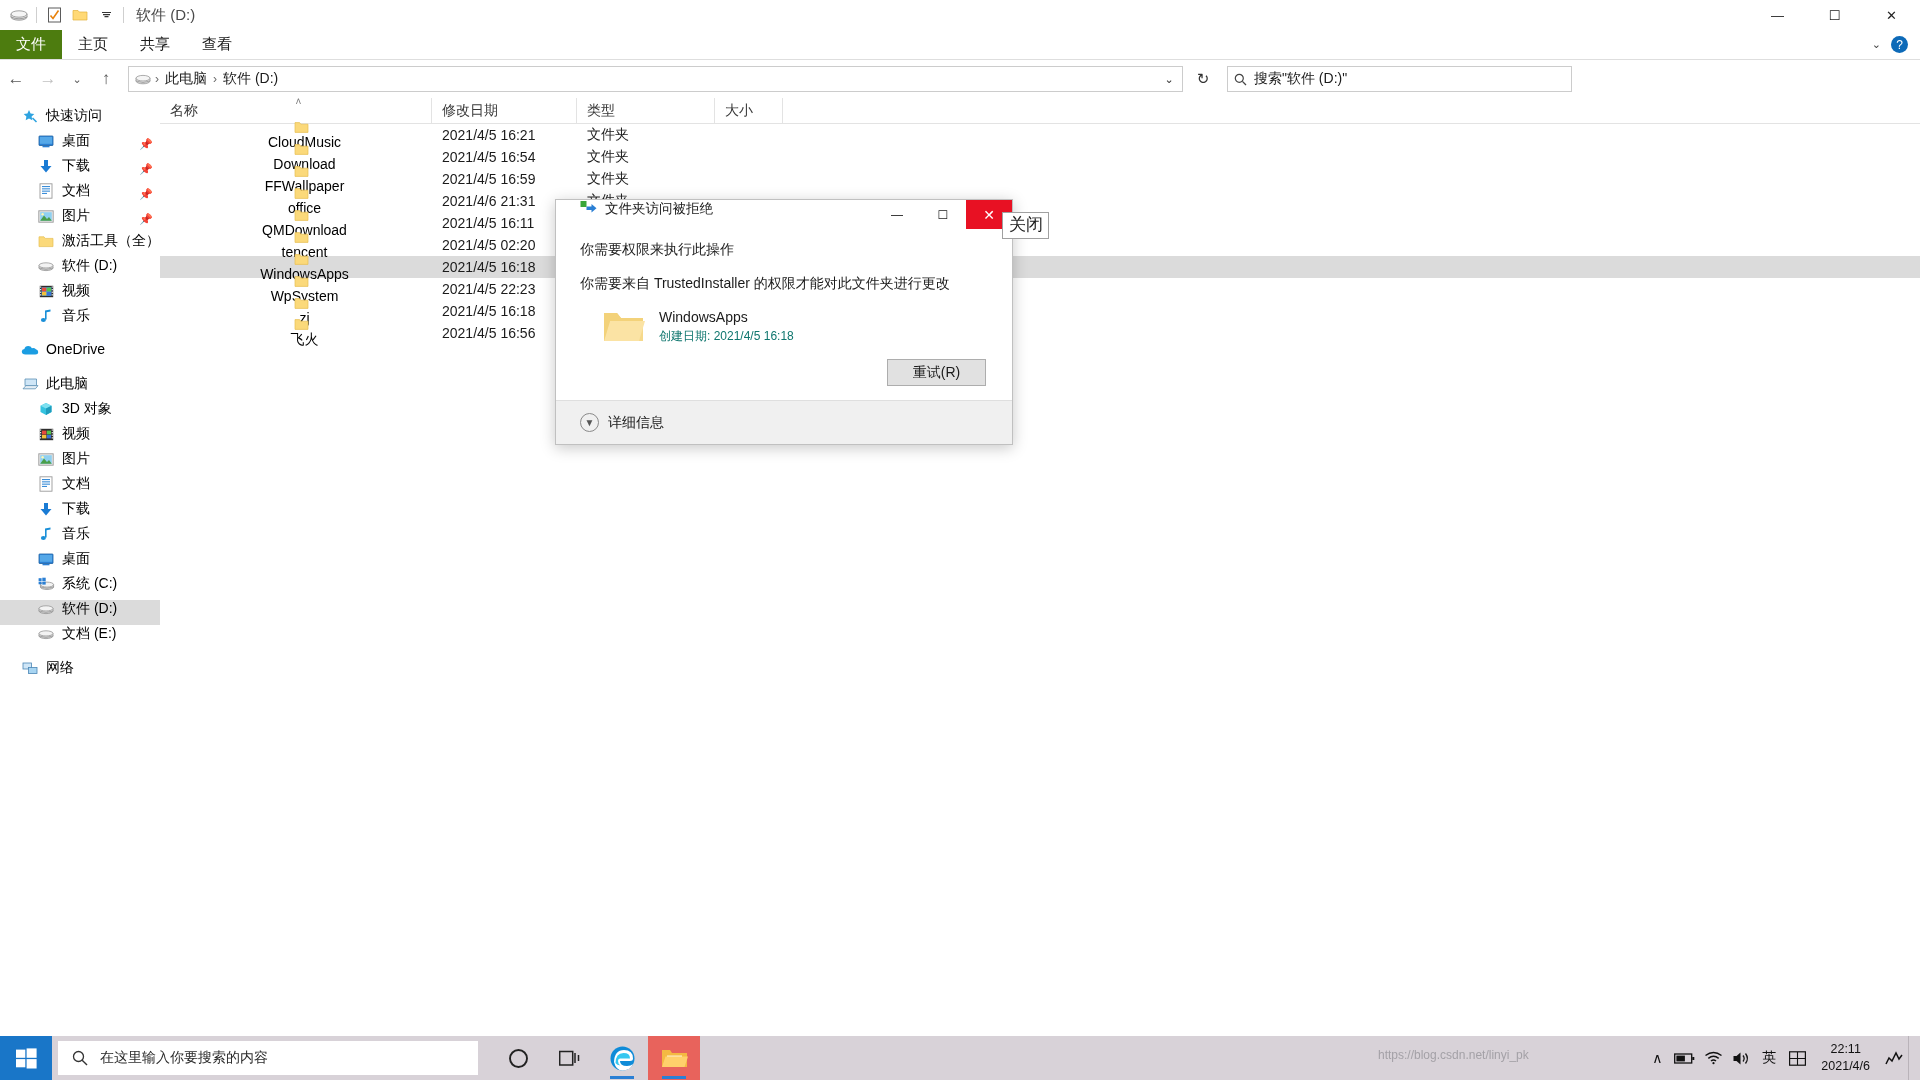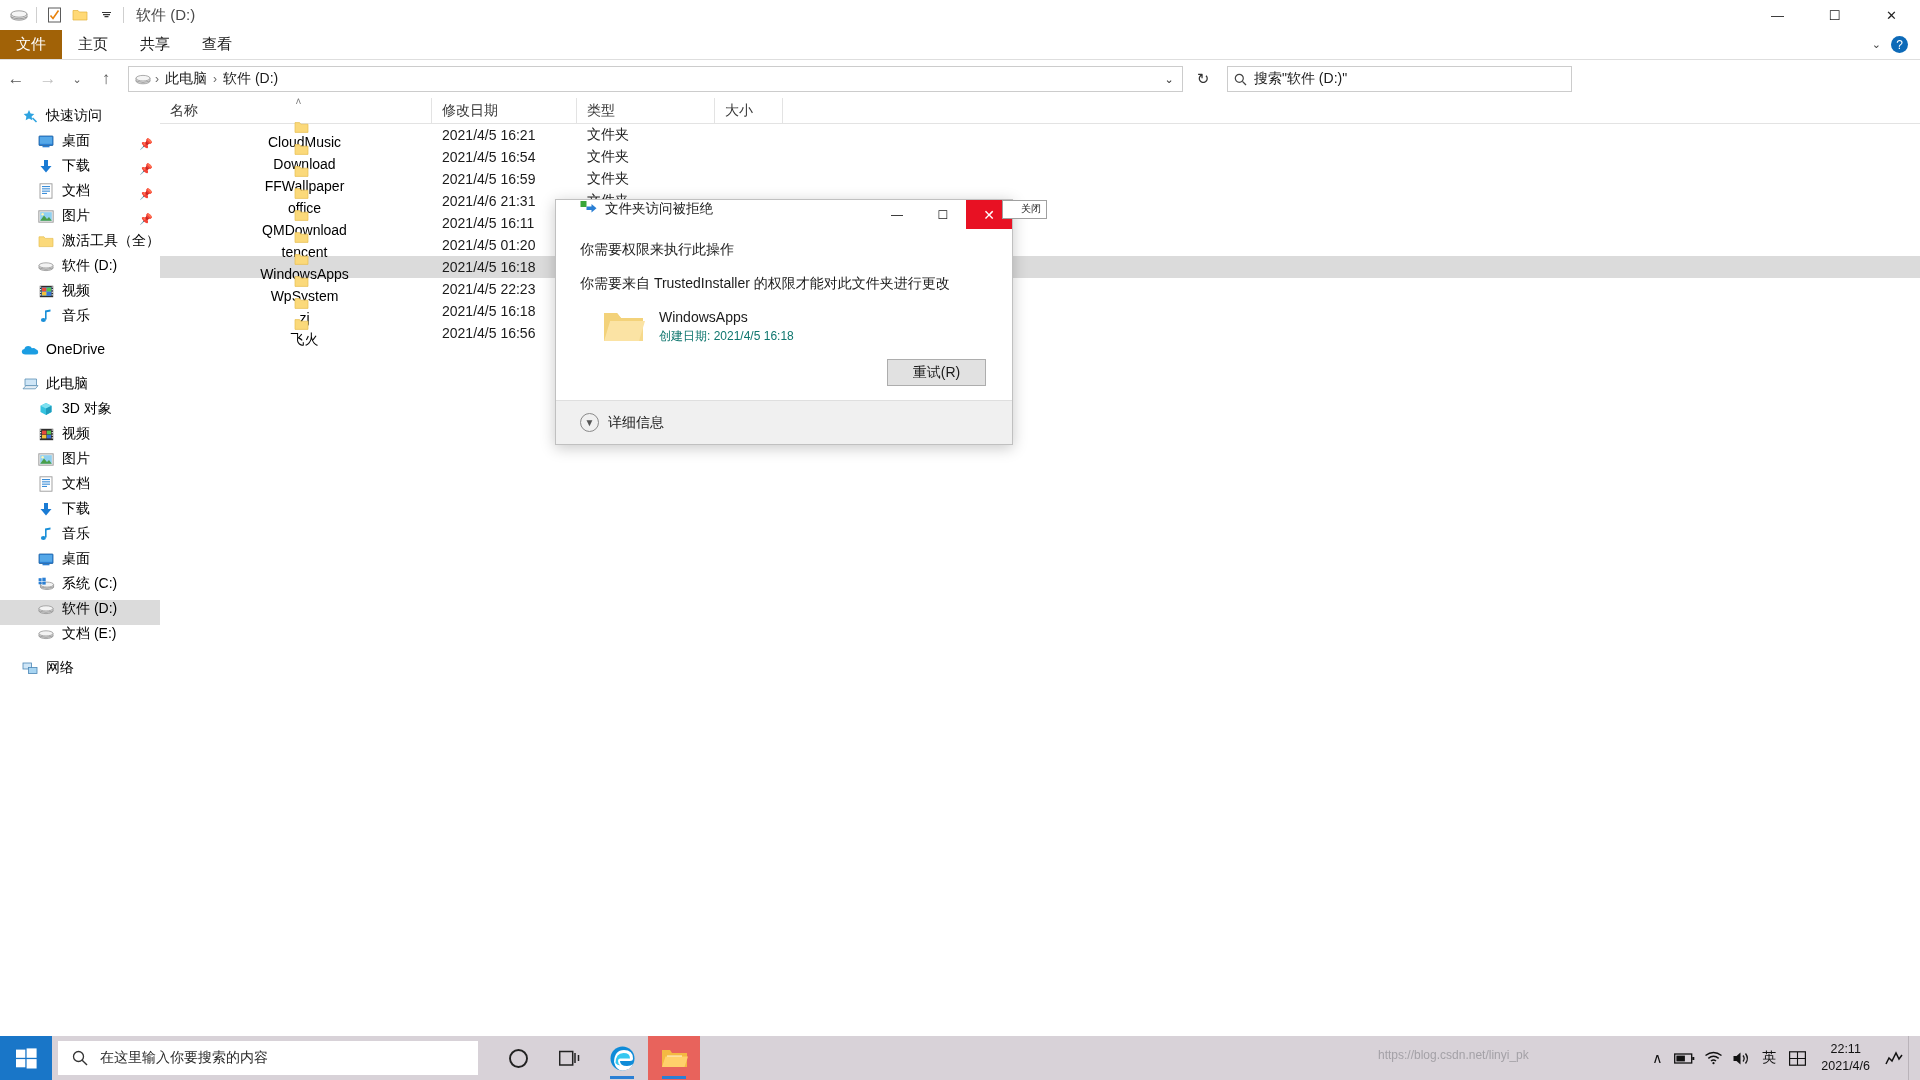--- a/index.html
+++ b/index.html
@@ -33,21 +33,21 @@
   
   .ribbon {
     position: absolute; left: 0; top: 30px; width: 1920px; height: 29px;
     background: #ffffff; display: flex; align-items: stretch;
   }
   .tab {
     display: flex; align-items: center; justify-content: center;
     font-size: 15px; color: #1b1b1b; padding: 0 16px; min-width: 40px;
   }
   .tab.file {
-    background: #a16207; color: #ffffff; width: 62px; padding: 0;
+    background: #4d7c0f; color: #ffffff; width: 62px; padding: 0;
   }
   .ribbon-right {
     position: absolute; right: 4px; top: 0; height: 29px; display: flex;
     align-items: center; gap: 10px; padding-right: 8px;
   }
   .chev-small { font-size: 11px; color: #444; }
   .help-circle {
     width: 17px; height: 17px; border-radius: 50%; background: #0d6ab8;
     color: #fff; font-size: 12px; display: flex; align-items: center; justify-content: center;
   }
@@ -207,23 +207,23 @@
   .dlg-title-text { font-size: 13.5px; color: #1b1b1b; margin-left: 7px; }
   .dlg-ctrl {
     position: absolute; top: 0; height: 29px; display: flex;
   }
   .dlg-btn {
     width: 46px; height: 29px; display: flex; align-items: center; justify-content: center;
     font-size: 12px; color: #222;
   }
   .dlg-btn.close { background: #e81123; color: #ffffff; font-size: 14px; }
   .tooltip {
-    position: absolute; left: 1002px; top: 200px; background: #ffffff;
-    border: 1px solid #a0a0a0; font-size: 10px; color: #1b1b1b;
-    padding: 2px 5px 3px 18px; line-height: 1.2; white-space: nowrap;
+    position: absolute; left: 1002px; top: 212px; background: #ffffff;
+    border: 1px solid #a0a0a0; font-size: 17px; color: #1b1b1b;
+    padding: 2px 5px 3px 6px; line-height: 1.2; white-space: nowrap;
   }
   .dlg-body { padding: 12px 24px 0 24px; }
   .dlg-line { font-size: 14px; color: #1b1b1b; margin-bottom: 16px; }
   .dlg-item { display: flex; align-items: center; gap: 14px; padding-left: 22px; margin-top: 4px; }
   .dlg-item-texts { display: flex; flex-direction: column; gap: 3px; }
   .dlg-item-name { font-size: 14px; color: #1b1b1b; }
   .dlg-item-sub { font-size: 12px; color: #0f766e; }
   .dlg-actions {
     position: absolute; right: 26px; top: 159px; display: flex; gap: 14px; flex-direction: column;
   }
@@ -679,21 +679,21 @@
     </div>
     <div class="row">
       <div class="cell-name">
         <span class="fico">
             <svg width="15" height="13" viewBox="0 0 15 13">
               <path d="M1 1.6 L5.6 1.6 L6.8 3.2 L14 3.2 L14 11.4 L1 11.4 Z" fill="#fbd97a" stroke="#e7bf52" stroke-width="0.7"></path>
             </svg>
           </span>
         <span>tencent</span>
       </div>
-      <div class="cell-date">2021/4/5 01:20</div>
+      <div class="cell-date">2021/4/5 02:20</div>
       <div class="cell-type">文件夹</div>
       <div class="cell-size"></div>
     </div>
     <div class="row selected">
       <div class="cell-name">
         <span class="fico">
             <svg width="15" height="13" viewBox="0 0 15 13">
               <path d="M1 1.6 L5.6 1.6 L6.8 3.2 L14 3.2 L14 11.4 L1 11.4 Z" fill="#fbd97a" stroke="#e7bf52" stroke-width="0.7"></path>
             </svg>
           </span>

